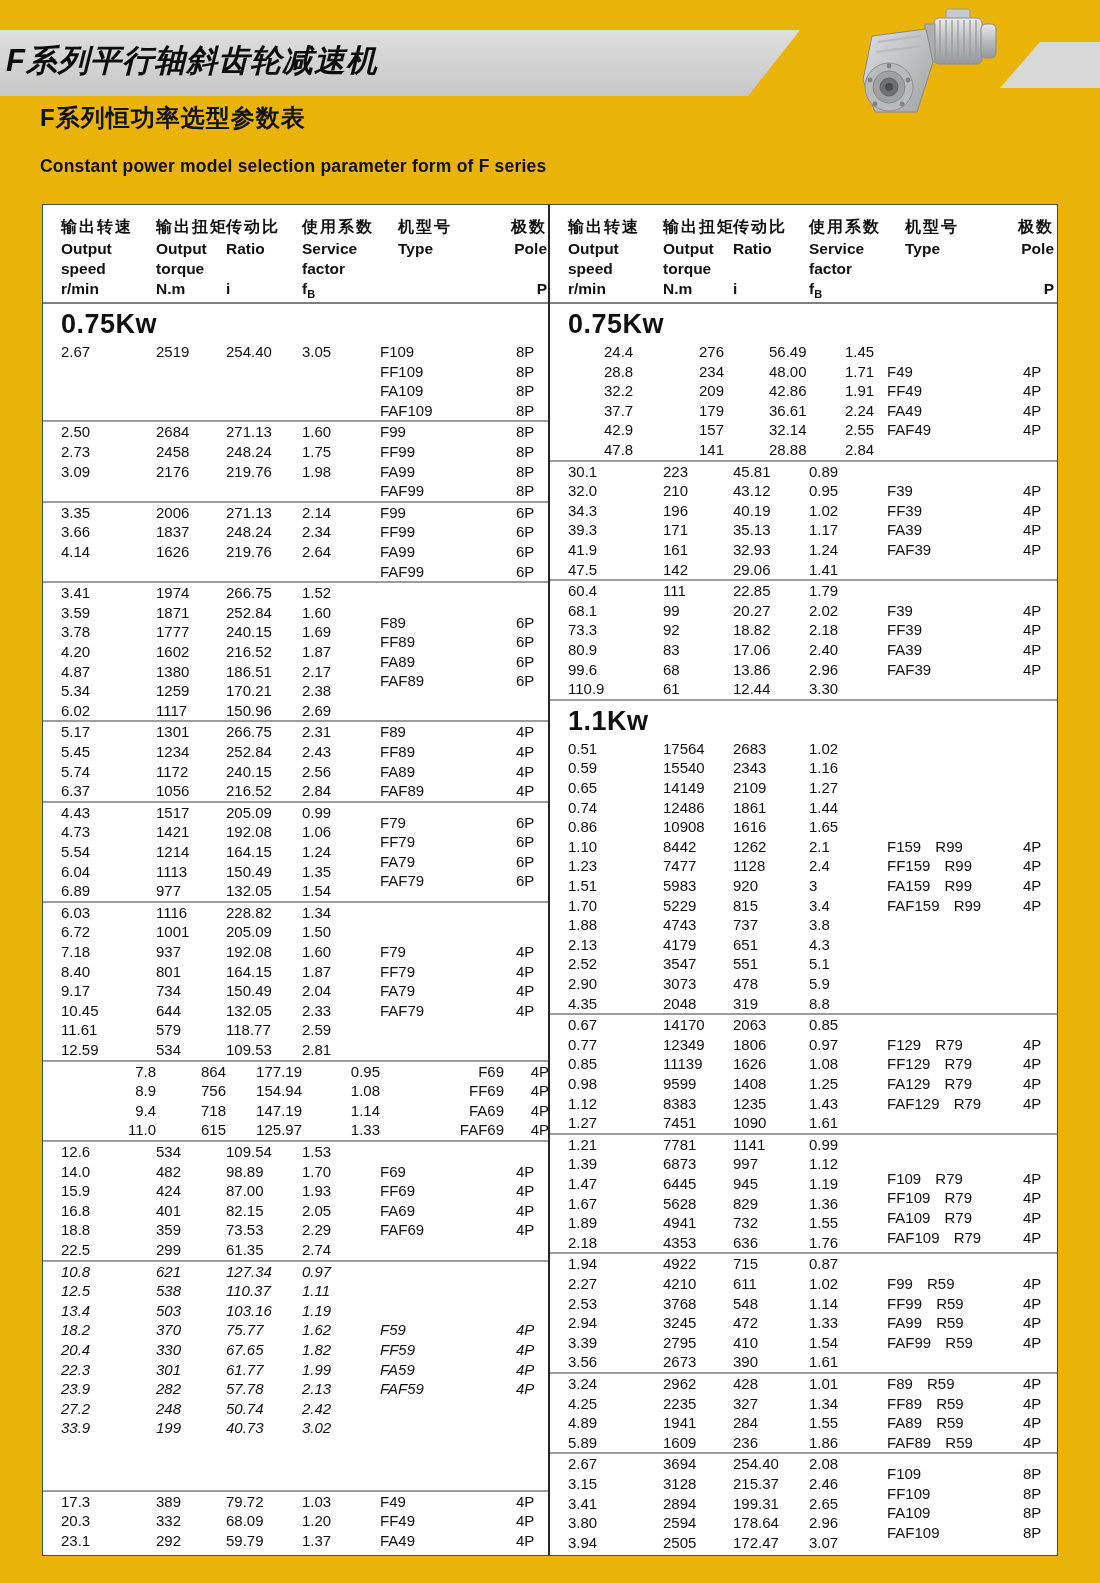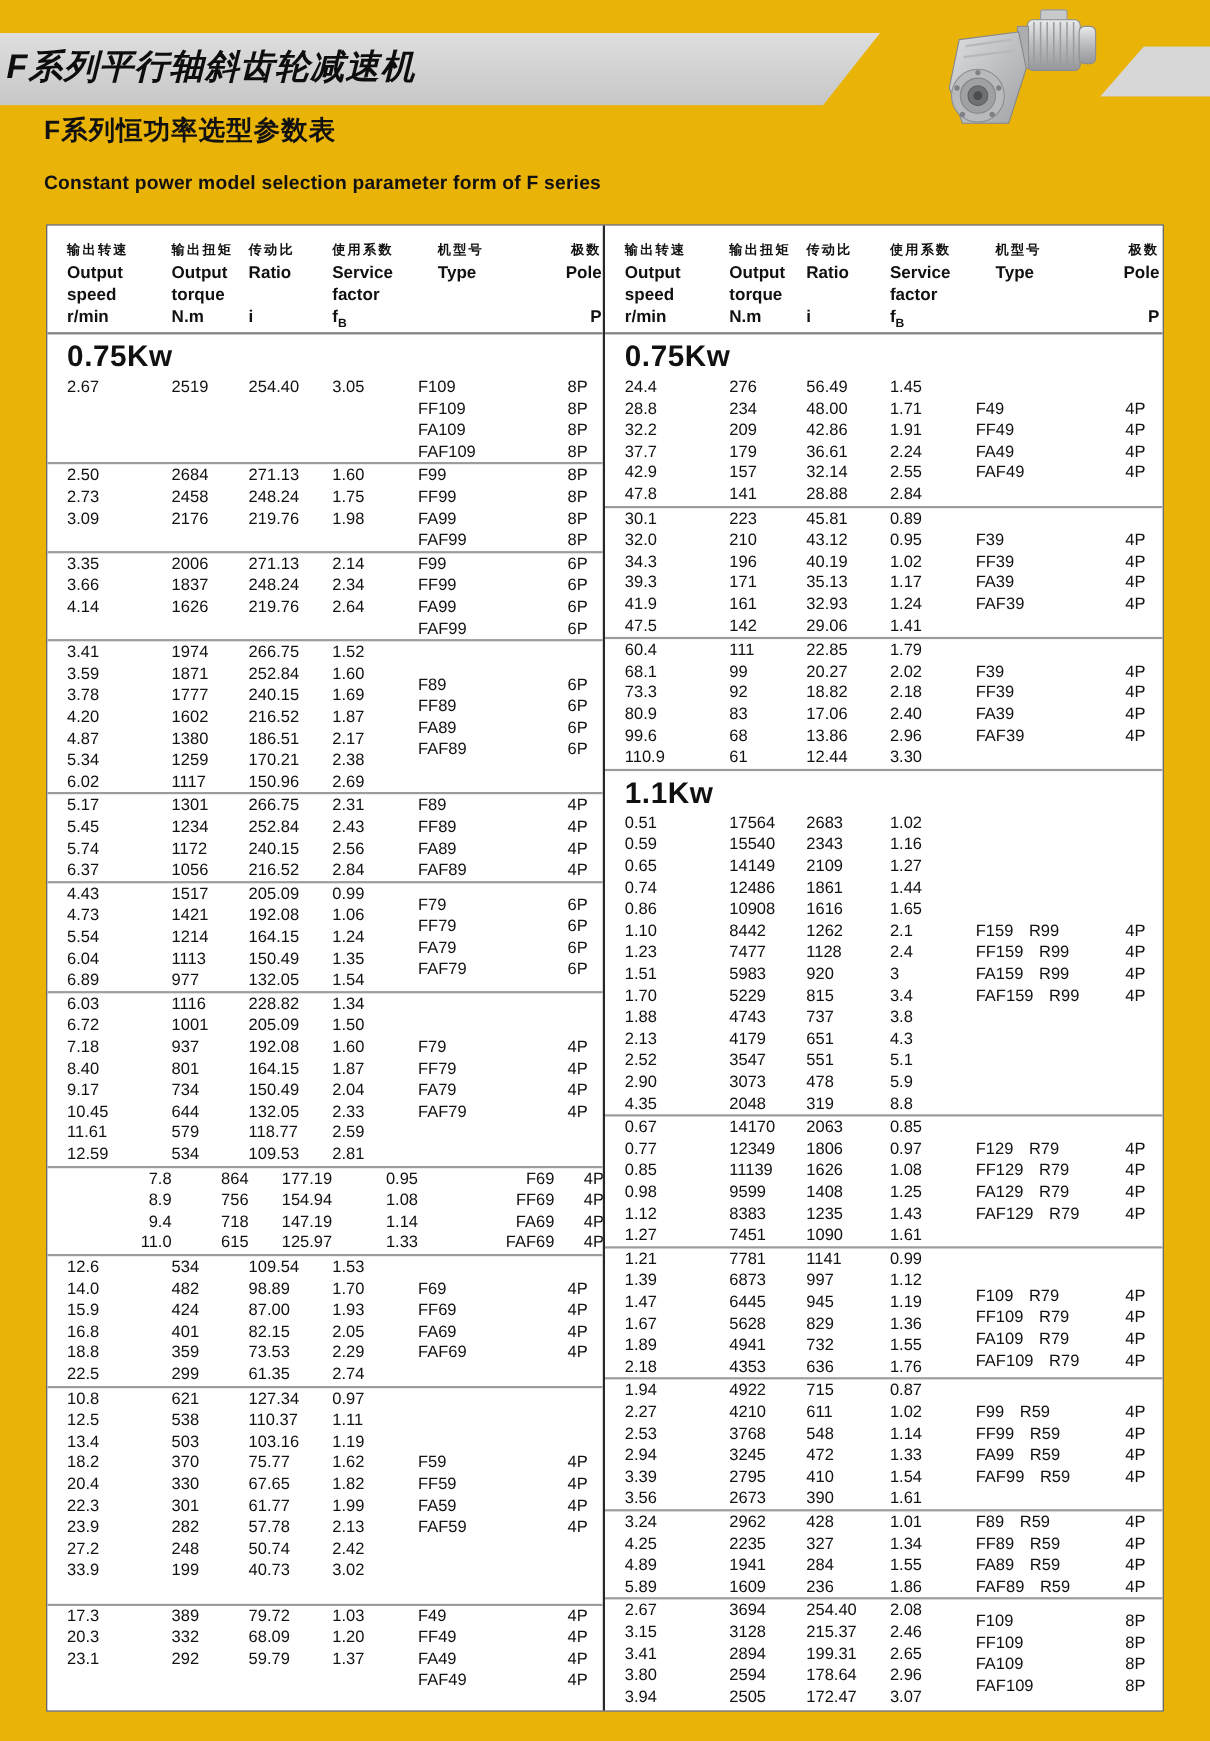--- a/index.html
+++ b/index.html
@@ -22,21 +22,21 @@
   .title-en{position:absolute;left:40px;top:156px;font-size:17.5px;font-weight:bold;letter-spacing:0.2px;}
 
   
   .ptable{position:absolute;left:42px;top:204px;width:1016px;height:1352px;
     border:1px solid #4a4a4a;display:flex;box-sizing:border-box;background:#fff;}
   .half{width:508px;box-sizing:border-box;overflow:hidden;}
   .half.left{border-right:2px solid #262626;}
 
   .thead{height:99px;box-sizing:border-box;padding:10px 0 0 18px;display:grid;
     grid-template-columns:95px 70px 76px 78px 124px 45px;border-bottom:2px solid #7f7f7f;}
-  .hc .zh{font-size:12px;font-weight:bold;height:24px;line-height:24px;letter-spacing:2px;white-space:nowrap;}
+  .hc .zh{font-size:16px;font-weight:bold;height:24px;line-height:24px;letter-spacing:2px;white-space:nowrap;}
   .hc .en{font-size:15.5px;font-weight:bold;height:20px;line-height:20px;white-space:nowrap;}
   .hc sub{font-size:11px;}
   .hc.type-h{padding-left:18px;}
   .hc.pole-h{text-align:right;padding-right:2px;}
 
   .tbody{position:relative;}
   .section-label{height:38px;line-height:40px;font-size:27px;font-weight:bold;padding-left:18px;letter-spacing:0.5px;}
   .hsep{height:2px;background:#9c9c9c;}
   .group{position:relative;}
   .nrow{display:grid;grid-template-columns:95px 70px 76px 78px;padding-left:18px;height:19.6px;line-height:19.6px;font-size:15px;}
@@ -557,21 +557,21 @@
                 <span class="tcell">FA69</span>
                 <span class="pcell">4P</span>
               </div>
               <div class="trow">
                 <span class="tcell">FAF69</span>
                 <span class="pcell">4P</span>
               </div>
             </div>
           </div>
           <div class="hsep"></div>
-          <div class="group" style="height: 196px;">
+          <div class="group" style="height: 228px; font-style: italic;">
             <div class="nrow">
               <span class="ncell">10.8</span>
               <span class="ncell">621</span>
               <span class="ncell">127.34</span>
               <span class="ncell">0.97</span>
             </div>
             <div class="nrow">
               <span class="ncell">12.5</span>
               <span class="ncell">538</span>
               <span class="ncell">110.37</span>
@@ -712,21 +712,21 @@
         </div>
         <div class="hc pole-h">
           <div class="zh">极数</div>
           <div class="en">Pole</div>
           <div class="en"></div>
           <div class="en">P</div>
         </div>
       </div>
       <div class="tbody" id="tbody-right">
           <div class="section-label">0.75Kw</div>
-          <div class="group" style="height: 117.6px;">
+          <div class="group" style="height: 117.6px; padding-left: 36px;">
             <div class="nrow">
               <span class="ncell">24.4</span>
               <span class="ncell">276</span>
               <span class="ncell">56.49</span>
               <span class="ncell">1.45</span>
             </div>
             <div class="nrow">
               <span class="ncell">28.8</span>
               <span class="ncell">234</span>
               <span class="ncell">48.00</span>

